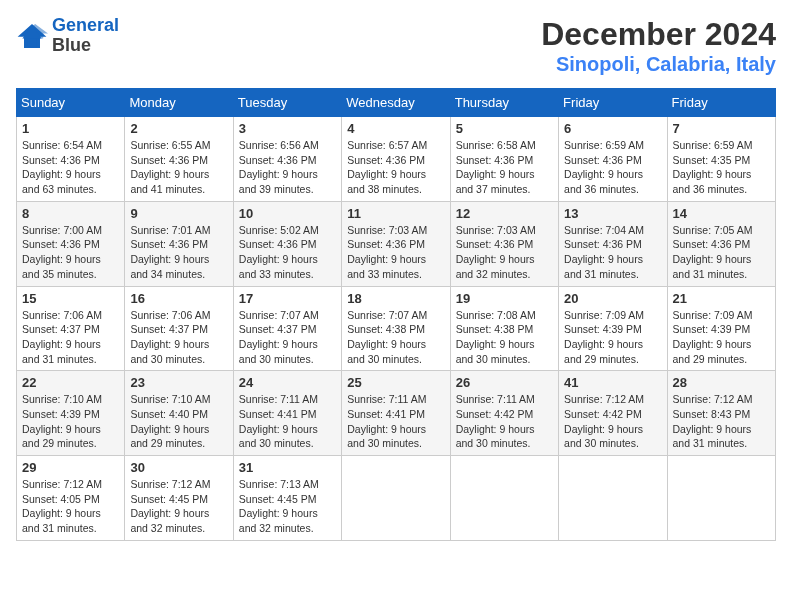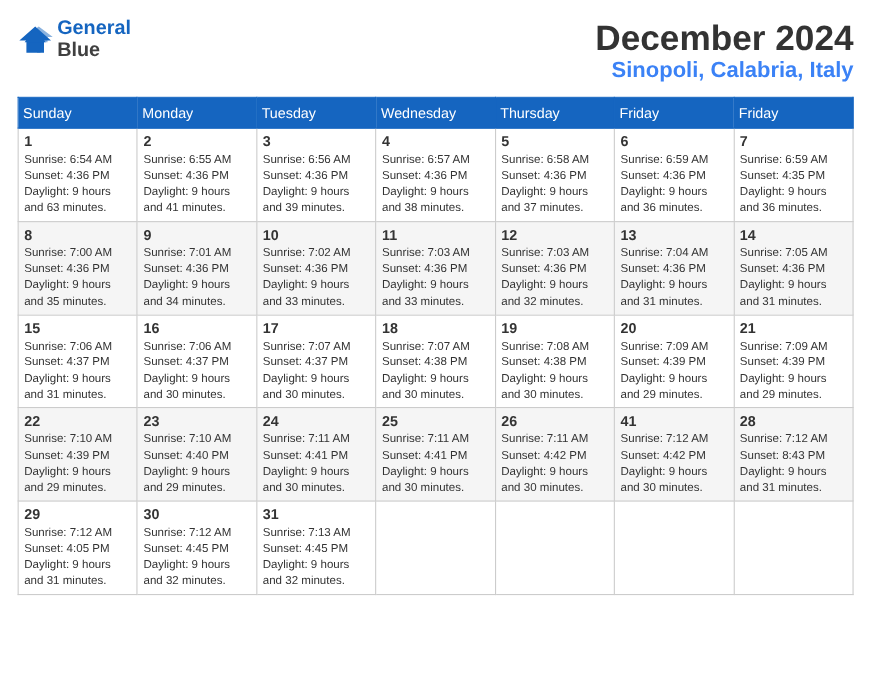--- a/index.html
+++ b/index.html
@@ -196,21 +196,21 @@
         <span class="day-num">9</span>
         <div class="day-info">
           <span>Sunrise: 7:01 AM</span><br>
           <span>Sunset: 4:36 PM</span><br>
           <span>Daylight: 9 hours and 34 minutes.</span>
         </div>
       </td>
         <td>
         <span class="day-num">10</span>
         <div class="day-info">
-          <span>Sunrise: 7:02 AM</span><br>
+          <span>Sunrise: 5:02 AM</span><br>
           <span>Sunset: 4:36 PM</span><br>
           <span>Daylight: 9 hours and 33 minutes.</span>
         </div>
       </td>
         <td>
         <span class="day-num">11</span>
         <div class="day-info">
           <span>Sunrise: 7:03 AM</span><br>
           <span>Sunset: 4:36 PM</span><br>
           <span>Daylight: 9 hours and 33 minutes.</span>

